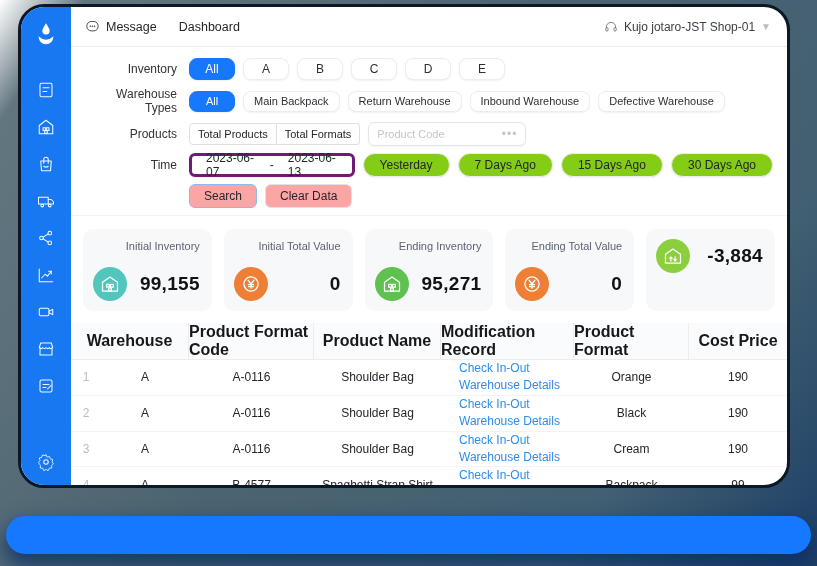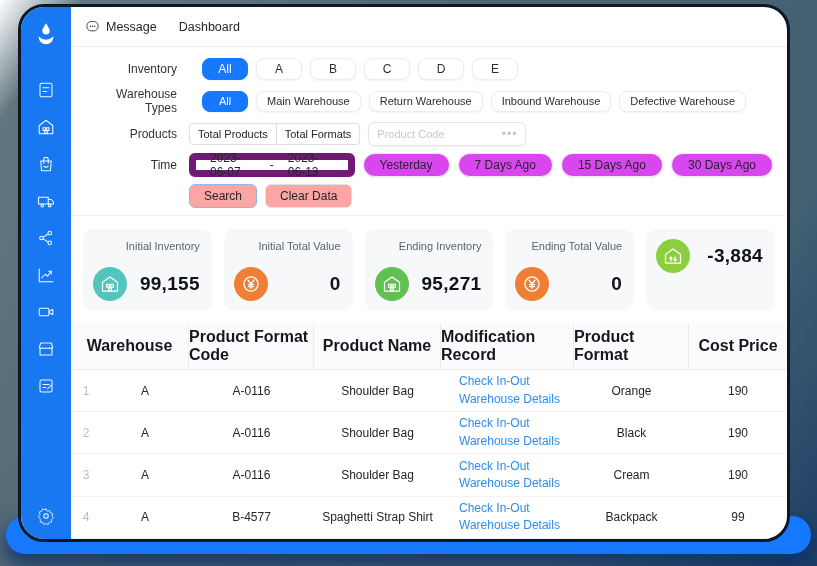--- a/index.html
+++ b/index.html
@@ -9,21 +9,21 @@
     position:relative; overflow:hidden;
     background:linear-gradient(125deg, #ffffff 0%, #62767f 7%, #4c6471 45%, #426072 78%, #1d3f66 100%);
   }
   
   .platform {
     position:absolute; left:6px; right:6px; bottom:12px; height:38px;
     background:#1677ff; border-radius:28px;
     box-shadow:0 10px 20px 2px rgba(7,42,100,.75);
   }
   .window {
-    position:absolute; left:18px; top:4px; width:772px; height:538px;
+    position:absolute; left:18px; top:4px; width:772px; height:484px;
     background:#ffffff; border:3px solid #0d1726; border-radius:26px;
     overflow:hidden; display:flex;
   }
   
   .sidebar {
     width:50px; background:#1778f2; flex-shrink:0;
     display:flex; flex-direction:column; align-items:center; position:relative;
   }
   .logo { margin-top:14px; margin-bottom:30px; }
   .side-icons { display:flex; flex-direction:column; gap:19px; align-items:center; }
@@ -49,41 +49,41 @@
   .frow { display:flex; align-items:center; margin-bottom:7px; }
   .flabel { width:92px; text-align:right; margin-right:12px; font-size:12px; color:#30343a; flex-shrink:0; }
   .pills { display:flex; gap:8px; align-items:center; flex-wrap:nowrap; }
   .pill {
     min-width:46px; height:22px; padding:0 12px; font-size:12px; color:#2b2f35;
     background:#fff; border:1px solid #ebedf0; border-radius:8px;
     display:flex; align-items:center; justify-content:center; cursor:pointer;
     box-shadow:0 1px 2px rgba(20,40,80,.06); white-space:nowrap;
   }
   .pill.sm { height:21px; font-size:11px; min-width:0; padding:0 10px; }
-  .pill.active { background:#1677ff; border-color:#1677ff; color:#fff;margin-left:13px; }
+  .pill.active { background:#1677ff; border-color:#1677ff; color:#fff; }
   .seg { display:flex; }
   .seg .segbtn {
     height:22px; padding:0 8px; font-size:11px; color:#23262b; background:#fff;
     border:1px solid #dcdfe3; display:flex; align-items:center; cursor:pointer; white-space:nowrap;
   }
   .seg .segbtn:first-child { border-radius:4px 0 0 4px; }
   .seg .segbtn:last-child { border-radius:0 4px 4px 0; border-left:none; }
   .code-input {
     height:24px; width:158px; margin-left:8px; border:1px solid #e3e5e9; border-radius:6px;
     display:flex; align-items:center; padding:0 8px; background:#fff; box-shadow:0 1px 2px rgba(20,40,80,.05);
   }
   .code-input input { border:none; outline:none; flex:1; font-size:11px; font-family:inherit; color:#333; min-width:0; background:transparent; }
   .code-input input::placeholder { color:#c2c6cc; }
   .dots { color:#c2c6cc; font-size:12px; letter-spacing:1px; }
   .datebox {
-    height:24px; border:7px solid #701a75; border-radius:6px; background:#fff;
+    height:24px; border:3px solid #701a75; border-radius:6px; background:#fff;
     display:flex; align-items:center; gap:14px; padding:0 14px; font-size:12px; color:#23262b; cursor:pointer;
     box-shadow:0 1px 2px rgba(20,40,80,.05);
   }
-  .preset { height:24px; border:1px solid #ebedf0; border-radius:12px; background:#d946ef; padding:0 16px; font-size:12px; color:#23262b; display:flex; align-items:center; cursor:pointer; box-shadow:0 1px 2px rgba(20,40,80,.06); white-space:nowrap; }
+  .preset { height:24px; border:1px solid #ebedf0; border-radius:12px; background:#84cc16; padding:0 16px; font-size:12px; color:#23262b; display:flex; align-items:center; cursor:pointer; box-shadow:0 1px 2px rgba(20,40,80,.06); white-space:nowrap; }
   .btn { height:24px; padding:0 14px; border-radius:6px; font-size:12px; display:flex; align-items:center; cursor:pointer; background:#fca5a5; }
   .btn.search { border:1px solid #8db9f2; color:#23262b; }
   .btn.clear { border:1px solid #e0e2e6; color:#23262b; margin-left:8px; }
   
   .overall-title { font-size:12px; color:#23262b; padding:10px 14px 9px 14px; }
   .divider { height:1px; background:#f0f2f5; }
   .cards { display:flex; gap:12px; padding:13px 12px 12px 12px; }
   .card { flex:1; background:#f7f8fa; border-radius:10px; height:82px; padding:10px 12px 10px 10px; display:flex; flex-direction:column; justify-content:space-between; min-width:0; }
   .card-label { font-size:11px; color:#5c6370; text-align:right; line-height:1.35; }
   .card.wide .card-label { font-size:10px; }
@@ -207,39 +207,48 @@
             <circle cx="8.5" cy="11.5" r=".6" fill="#3a3f46"></circle>
             <circle cx="12" cy="11.5" r=".6" fill="#3a3f46"></circle>
             <circle cx="15.5" cy="11.5" r=".6" fill="#3a3f46"></circle>
           </svg>
         <span>Message</span>
       </div>
       <div class="nav-item">
         <span>Dashboard</span>
       </div>
       <div class="spacer"></div>
+      <div class="userbox">
+        <svg viewBox="0 0 24 24">
+            <path d="M4 14 v-2 a8 8 0 0 1 16 0 v2"></path>
+            <rect x="3" y="13" width="4" height="6" rx="2"></rect>
+            <rect x="17" y="13" width="4" height="6" rx="2"></rect>
+          </svg>
+        <span>Kujo jotaro-JST Shop-01</span>
+        <span class="chev">▼</span>
+      </div>
     </div>
 
     <div class="filters">
       <div class="frow">
         <div class="flabel">Inventory</div>
         <div class="pills">
           <div class="pill active">All</div>
           <div class="pill">A</div>
           <div class="pill">B</div>
           <div class="pill">C</div>
           <div class="pill">D</div>
           <div class="pill">E</div>
         </div>
       </div>
       <div class="frow">
         <div class="flabel">Warehouse Types</div>
         <div class="pills">
           <div class="pill sm active" style="min-width:46px">All</div>
-          <div class="pill sm">Main Warehouse</div>
+          <div class="pill sm">Main Backpack</div>
           <div class="pill sm">Return Warehouse</div>
           <div class="pill sm">Inbound Warehouse</div>
           <div class="pill sm">Defective Warehouse</div>
         </div>
       </div>
       <div class="frow">
         <div class="flabel">Products</div>
         <div class="seg">
           <div class="segbtn">Total Products</div>
           <div class="segbtn">Total Formats</div>

